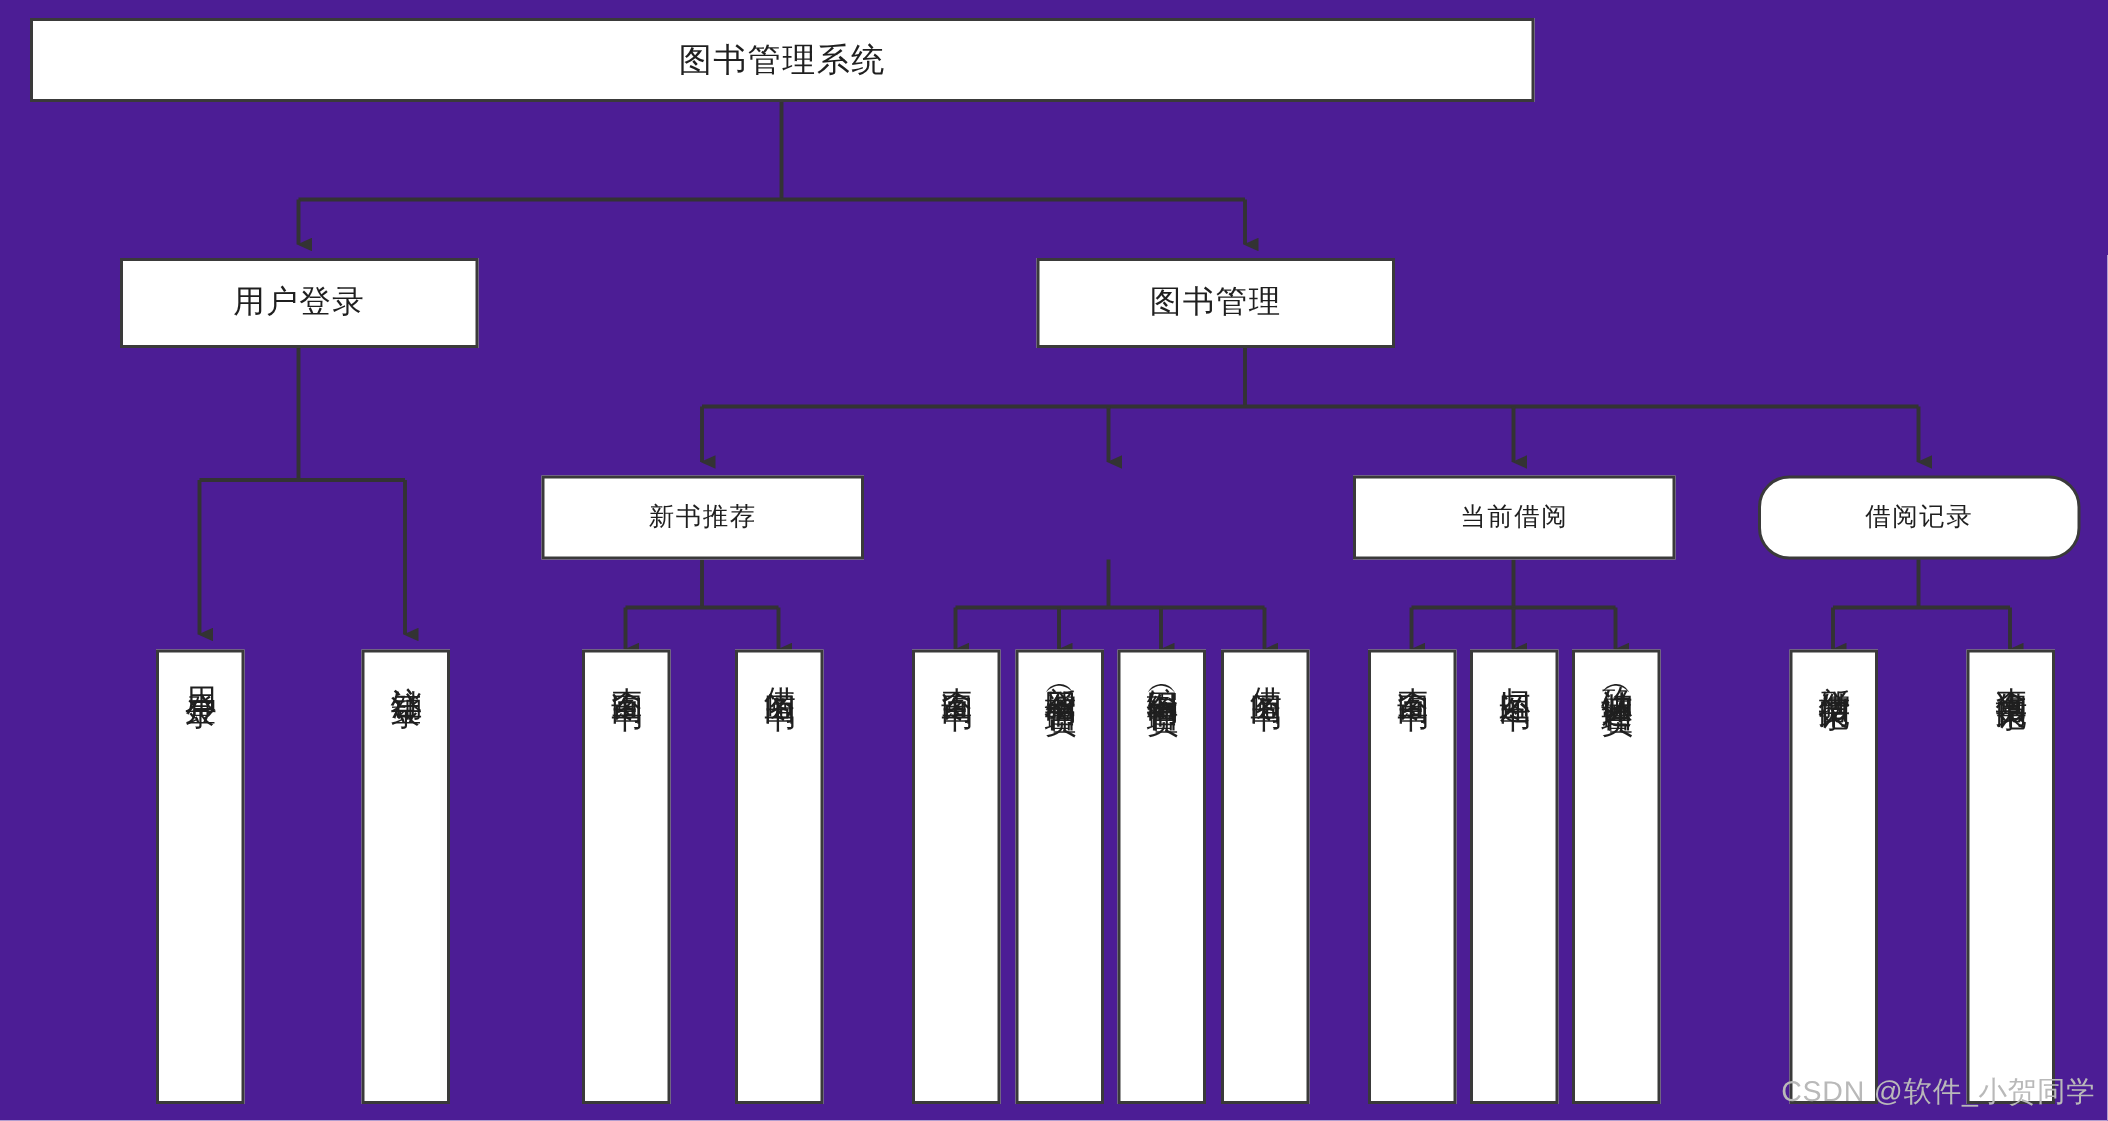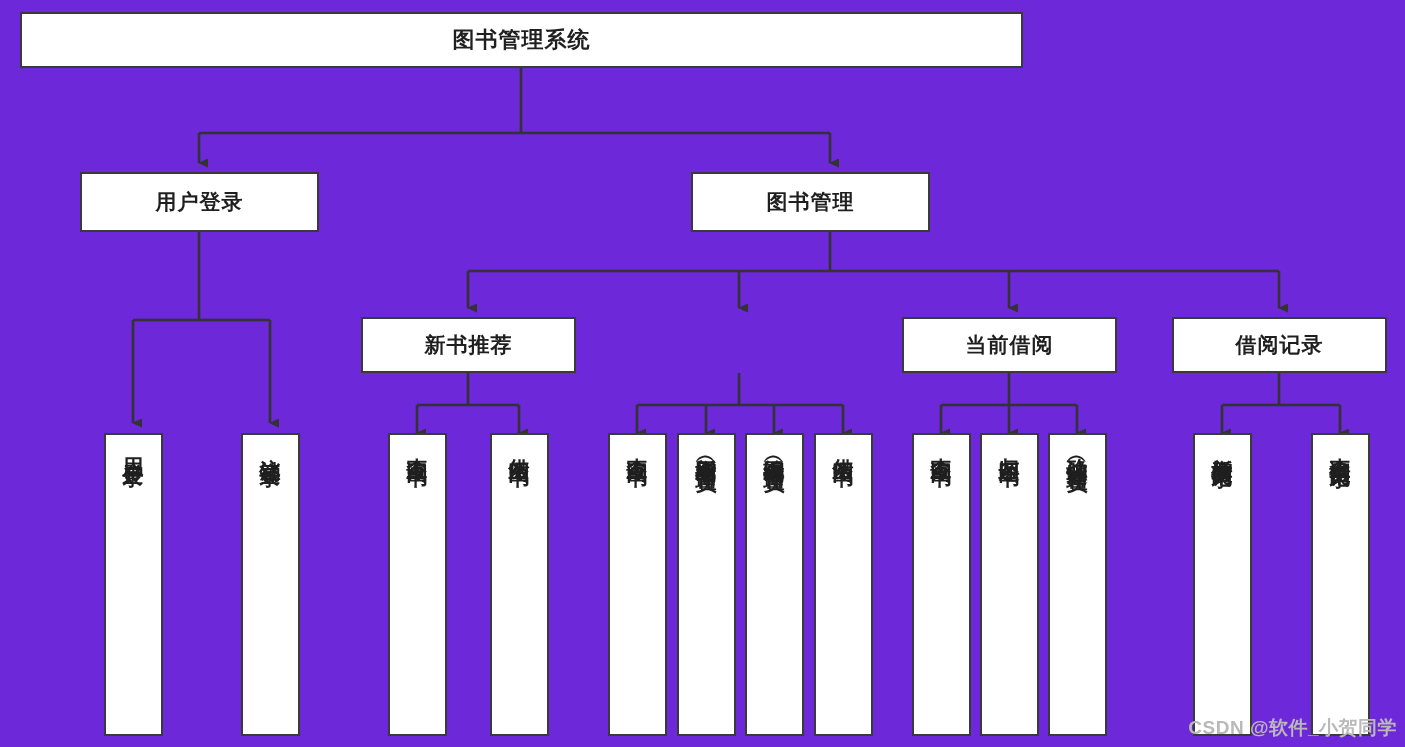--- a/index.html
+++ b/index.html
@@ -9,23 +9,22 @@
     background: #ffffff;
   }
   body {
     font-family: "Liberation Sans", "DejaVu Sans", sans-serif;
     color: #1a1a1a;
   }
   #diagram-root {
     position: relative;
     width: 1405px;
     height: 747px;
-    background: #6d28d9;
+    background: #4c1d95;
     overflow: hidden;
-    font-weight: bold;
   }
   #edge-layer {
     position: absolute;
     left: 0;
     top: 0;
     width: 1405px;
     height: 747px;
     pointer-events: none;
   }
   .node {
@@ -40,21 +39,21 @@
   }
   .node .node-label {
     font-size: 21px;
     line-height: 1.18;
     color: #1f1f1f;
     letter-spacing: 1px;
     white-space: nowrap;
   }
   .node.level-0 .node-label { font-size: 22px; }
   .node.level-1 .node-label { font-size: 21px; }
-  .node.level-2 .node-label { font-size: 21px; }
+  .node.level-2 .node-label { font-size: 17px; }
   
   .node.leaf {
     align-items: flex-start;
     justify-content: center;
     padding-top: 6px;
   }
   .node.leaf .node-label {
     writing-mode: vertical-rl;
     text-orientation: upright;
     -webkit-writing-mode: vertical-rl;
@@ -148,21 +147,21 @@
 
   <div class="node level-2" style="left:361px; top:317px; width:215px; height:56px;">
     <span class="node-label">新书推荐</span>
   </div>
 
 
   <div class="node level-2" style="left:902px; top:317px; width:215px; height:56px;">
     <span class="node-label">当前借阅</span>
   </div>
 
-  <div class="node level-2" style="left:1172px; top:317px; width:215px; height:56px;">
+  <div class="node level-2" style="left:1172px; top:317px; width:215px; height:56px;border-radius:21px;">
     <span class="node-label">借阅记录</span>
   </div>
 
   <div class="node leaf" style="left:104px; top:433px; width:59px; height:303px;">
     <span class="node-label">用户登录</span>
   </div>
 
   <div class="node leaf" style="left:241px; top:433px; width:59px; height:303px;">
     <span class="node-label">注销登录</span>
   </div>

